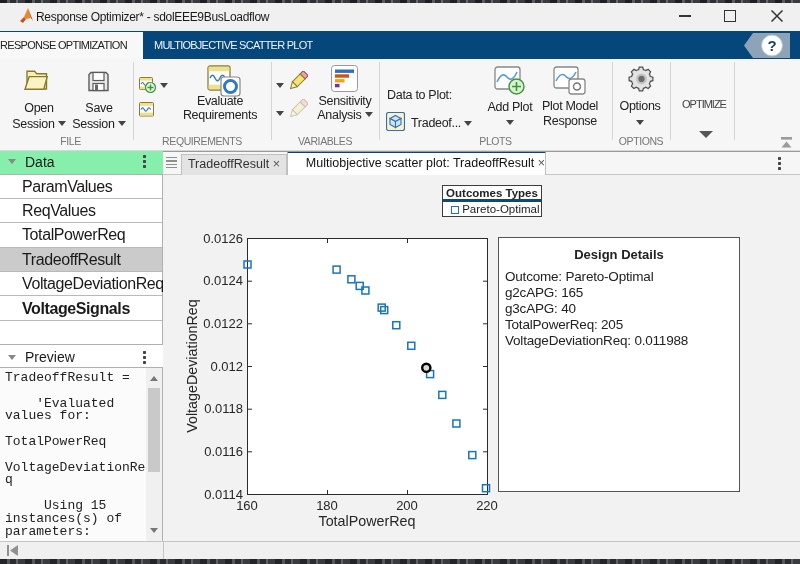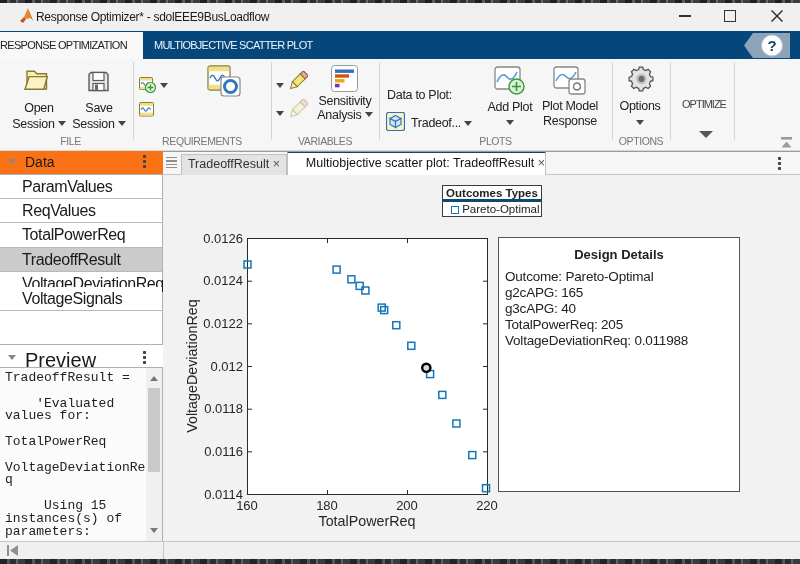--- a/index.html
+++ b/index.html
@@ -80,20 +80,21 @@
     <path d="M2,7.5 q1.6,-3.4 3.2,0 q1.6,3.4 3.2,0 q1.6,-3.4 3.2,0" fill="none" stroke="#2f7abf" stroke-width="1.2"></path>
   </svg>
   <svg class="abs" style="left:207px;top:6px;" width="34" height="32" viewBox="0 0 34 32">
     <rect x="1" y="1" width="22" height="24" rx="2" fill="#fff" stroke="#8a7d33" stroke-width="1.3"></rect>
     <rect x="1.7" y="1.7" width="20.6" height="4.6" fill="#efe08a"></rect>
     <rect x="1.7" y="19.7" width="20.6" height="4.6" fill="#efe08a"></rect>
     <path d="M3,13 q2.5,-5.5 5,0 q2.5,5.5 5,0 q2.5,-5.5 5,0 q2,4.4 4,0.5" fill="none" stroke="#2f7abf" stroke-width="1.5"></path>
     <rect x="14" y="12" width="19" height="19" rx="3" fill="#fff" stroke="#888" stroke-width="1.2"></rect>
     <circle cx="23.5" cy="21.5" r="6" fill="#fff" stroke="#2f7abf" stroke-width="3"></circle>
   </svg>
+  <div class="abs" style="left:155px;top:35px;width:130px;text-align:center;font-size:12.5px;line-height:14px;color:#222;">Evaluate<br>Requirements</div>
 
   <div class="abs" style="left:276px;top:24px;">
       <div class="tri-down" style="border-top-color:#444;"></div>
     </div>
   <div class="abs" style="left:276px;top:52px;">
       <div class="tri-down" style="border-top-color:#444;"></div>
     </div>
   <svg class="abs" style="left:288px;top:12px;" width="20" height="20" viewBox="0 0 20 20">
     <g transform="rotate(45 10 10)">
       <rect x="6.5" y="-1" width="7" height="4.5" fill="#f2a0a0" stroke="#8a5050" stroke-width="1"></rect>
@@ -180,38 +181,38 @@
 <div class="sep" style="left:670px;"></div>
 <div class="sep" style="left:734px;"></div>
 <div class="seclbl" style="left:8px;width:125px;">FILE</div>
 <div class="seclbl" style="left:133px;width:138px;">REQUIREMENTS</div>
 <div class="seclbl" style="left:271px;width:108px;">VARIABLES</div>
 <div class="seclbl" style="left:379px;width:233px;">PLOTS</div>
 <div class="seclbl" style="left:612px;width:58px;">OPTIONS</div>
 
 <div class="abs" style="left:0;top:151px;width:163px;height:390px;background:#fff;border-right:1px solid #b0b0b0;box-sizing:border-box;">
 </div>
-<div class="abs" style="left:0;top:151px;width:163px;height:24px;border-bottom:1px solid #b0b0b0;box-sizing:border-box;background:#f97316;">
+<div class="abs" style="left:0;top:151px;width:163px;height:24px;border-bottom:1px solid #b0b0b0;box-sizing:border-box;background:#86efac;">
   <div class="abs" style="left:8px;top:8px;width:0;height:0;border-left:4.5px solid transparent;border-right:4.5px solid transparent;border-top:5.5px solid #888;"></div>
   <div class="abs" style="left:25px;top:3px;font-size:14px;color:#1a1a1a;">Data</div>
   <div class="abs" style="left:143px;top:3px;width:3px;height:15px;background-image:radial-gradient(circle,#444 1.4px,transparent 1.5px);background-size:3px 5px;"></div>
 </div>
 <div id="datarows" class="abs" style="left:0;top:174.5px;">
   <div class="row" style="top:0px;">ParamValues</div>
   <div class="row" style="top:24.4px;">ReqValues</div>
   <div class="row" style="top:48.8px;">TotalPowerReq</div>
   <div class="row" style="top:73.2px;background:#cbcbcb;">TradeoffResult</div>
   <div class="row" style="top:97.6px;">VoltageDeviationReq</div>
-  <div class="row" style="top:112px;">VoltageSignals</div>
+  <div class="row" style="top:122px;font-weight:bold;">VoltageSignals</div>
   <div class="row" style="top:146.4px;height:22.6px;border-bottom:none;"></div>
 </div>
 
 <div class="abs" style="left:0;top:343.5px;width:163px;height:24.5px;border-bottom:1px solid #b0b0b0;border-top:1px solid #b0b0b0;box-sizing:border-box;background:#fff;">
   <div class="abs" style="left:8px;top:10px;width:0;height:0;border-left:4.5px solid transparent;border-right:4.5px solid transparent;border-top:5.5px solid #888;"></div>
-  <div class="abs" style="left:25px;top:4px;font-size:20px;color:#1a1a1a;">Preview</div>
+  <div class="abs" style="left:25px;top:4px;font-size:14px;color:#1a1a1a;">Preview</div>
   <div class="abs" style="left:143px;top:5px;width:3px;height:15px;background-image:radial-gradient(circle,#444 1.4px,transparent 1.5px);background-size:3px 5px;"></div>
 </div>
 
 <div class="abs" style="left:0;top:368px;width:162px;height:173px;background:#fbfbfb;font-family:'Liberation Mono',monospace;font-size:13px;line-height:12.8px;color:#222;white-space:pre;overflow:hidden;">
 <div class="abs" style="left:5px;top:4px;">TradeoffResult =
 
     'Evaluated
 values for:
 
 TotalPowerReq

